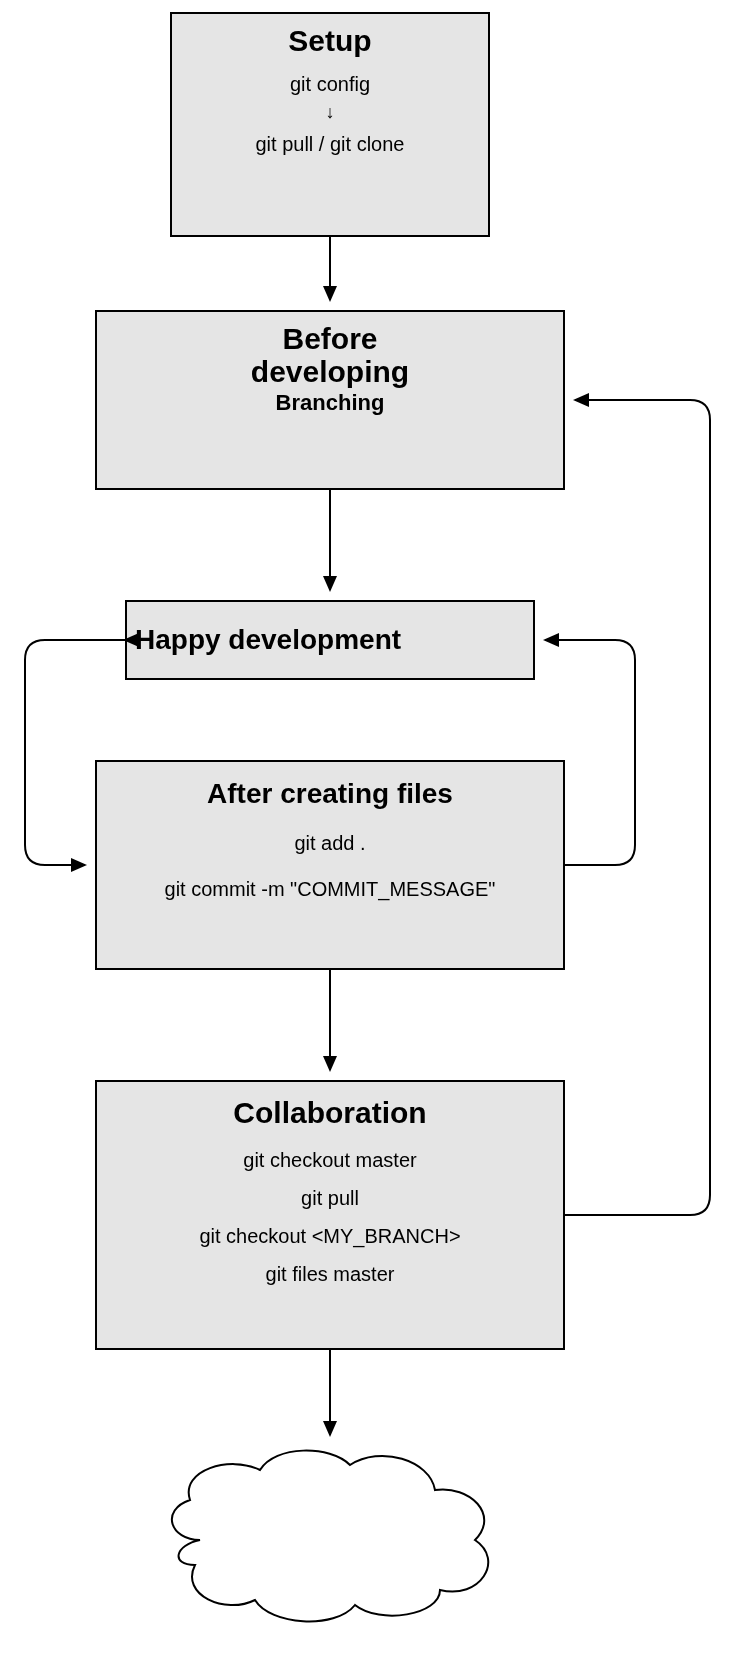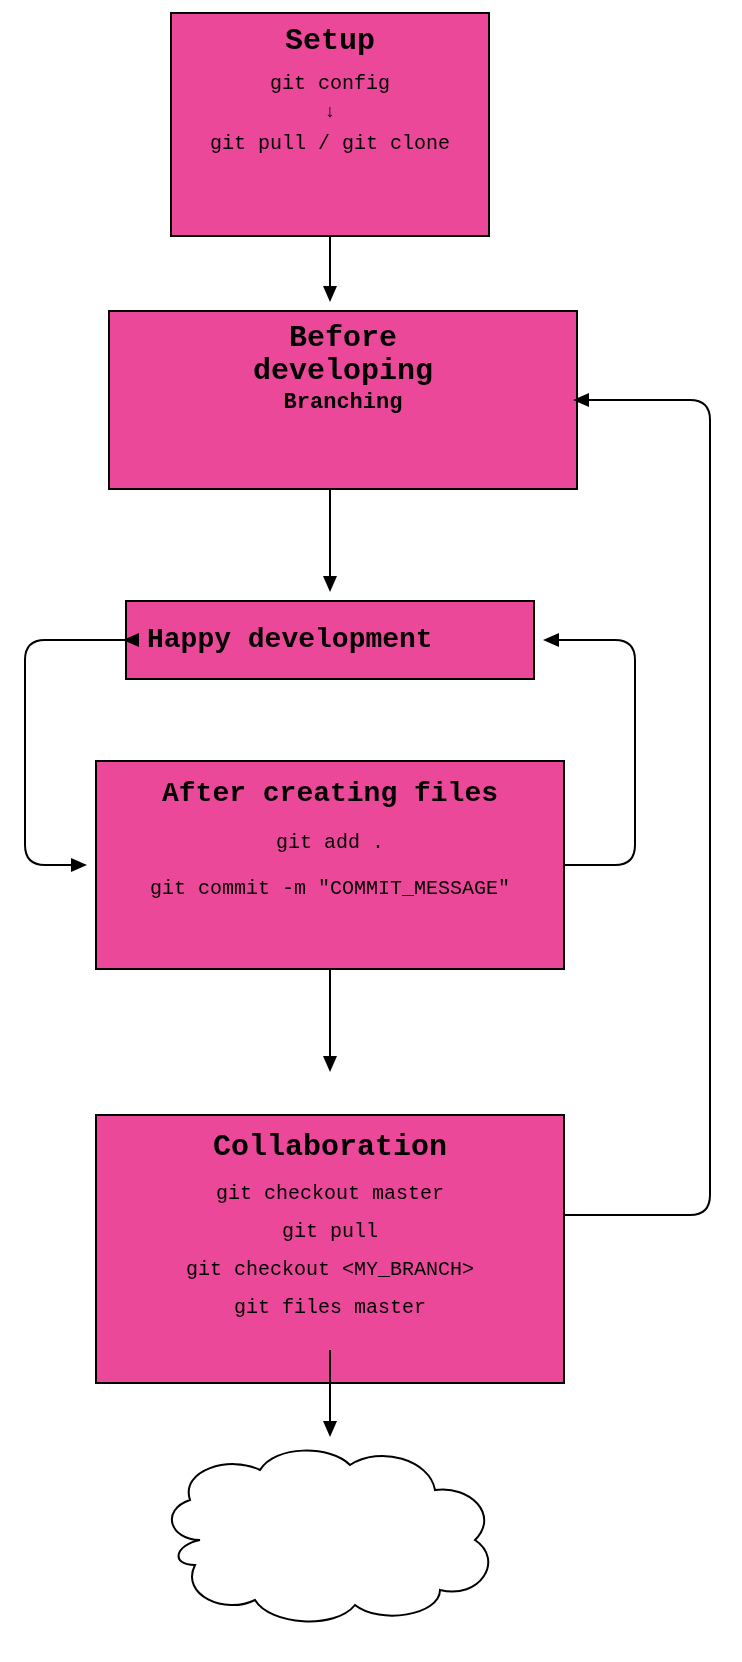--- a/index.html
+++ b/index.html
@@ -10,25 +10,24 @@
     color: #000;
   }
   .canvas {
     position: relative;
     width: 742px;
     height: 1662px;
   }
   .box {
     position: absolute;
     border: 2px solid #000;
-    background: #ec4899;
+    background: #e5e5e5;
     text-align: center;
     box-sizing: border-box;
-    padding: 10px 20px;
-    font-family: Liberation Mono, monospace;
+    padding: 10px 8px;
   }
   .title-big { font-size: 30px; font-weight: 800; line-height: 1.15; }
   .title-mid { font-size: 22px; font-weight: 800; }
   .title-sub { font-size: 20px; font-weight: 800; }
   .cmd { font-size: 20px; font-weight: 400; line-height: 1.5; }
   .mini-arrow { font-size: 18px; line-height: 1; margin: 4px 0; }
   svg.overlay { position:absolute; left:0; top:0; width:742px; height:1662px; pointer-events:none; }
   .cloud-label {
     position: absolute;
     text-align: center;
@@ -43,40 +42,40 @@
 
   <div class="box" style="left:170px; top:12px; width:320px; height:225px;">
     <div class="title-big">Setup</div>
     <div style="height:10px"></div>
     <div class="cmd">git config</div>
     <div class="mini-arrow">↓</div>
     <div style="height:4px"></div>
     <div class="cmd">git pull / git clone</div>
   </div>
 
-  <div class="box" style="left:108px; top:310px; width:470px; height:180px;">
+  <div class="box" style="left:95px; top:310px; width:470px; height:180px;">
     <div class="title-big" style="line-height:1.1;">Before</div>
     <div class="title-big" style="line-height:1.1;">developing</div>
     <div class="title-mid" style="margin-top:2px;">Branching</div>
     <div style="height:10px"></div>
   </div>
 
   <div class="box" style="left:125px; top:600px; width:410px; height:80px; display:flex; align-items:center; ">
     <div class="title-big" style="font-size:28px;">Happy development</div>
   </div>
 
   <div class="box" style="left:95px; top:760px; width:470px; height:210px;">
     <div class="title-big" style="font-size:28px; margin-top:6px;">After creating files</div>
     <div style="height:18px"></div>
     <div class="cmd">git add .</div>
     <div style="height:16px"></div>
     <div class="cmd">git commit -m "COMMIT_MESSAGE"</div>
   </div>
 
-  <div class="box" style="left:95px; top:1080px; width:470px; height:270px;margin-top:34px;">
+  <div class="box" style="left:95px; top:1080px; width:470px; height:270px;">
     <div class="title-big" style="margin-top:4px;">Collaboration</div>
     <div style="height:14px"></div>
     <div class="cmd">git checkout master</div>
     <div class="cmd" style="margin-top:8px;">git pull</div>
     <div class="cmd" style="margin-top:8px;">git checkout &lt;MY_BRANCH&gt;</div>
     <div class="cmd" style="margin-top:8px;">git files master</div>
   </div>
 
   <div class="cloud-label" style="left:200px; top:1530px;">Merge Conflicts</div>
 

